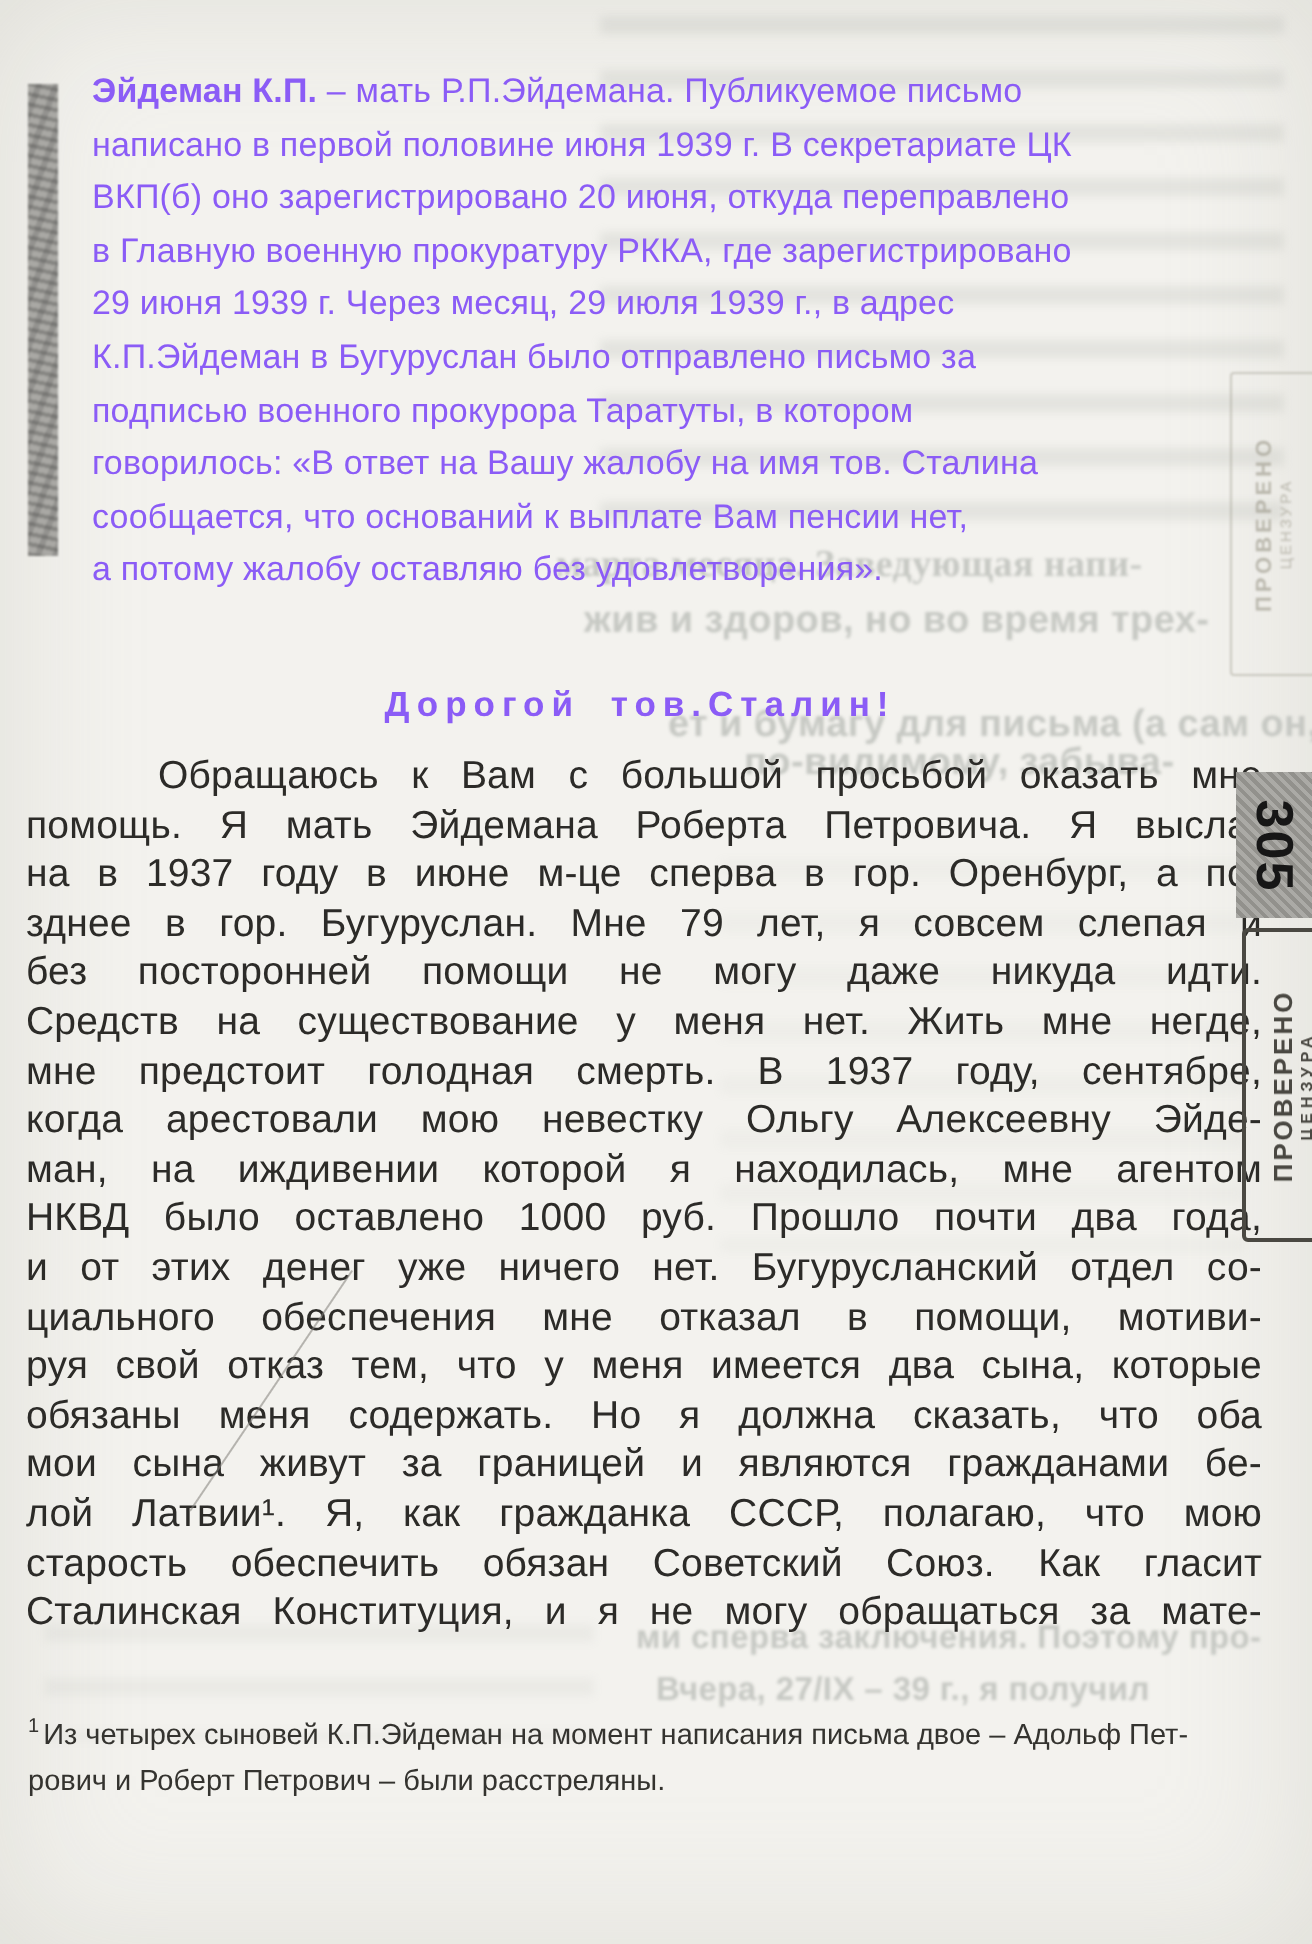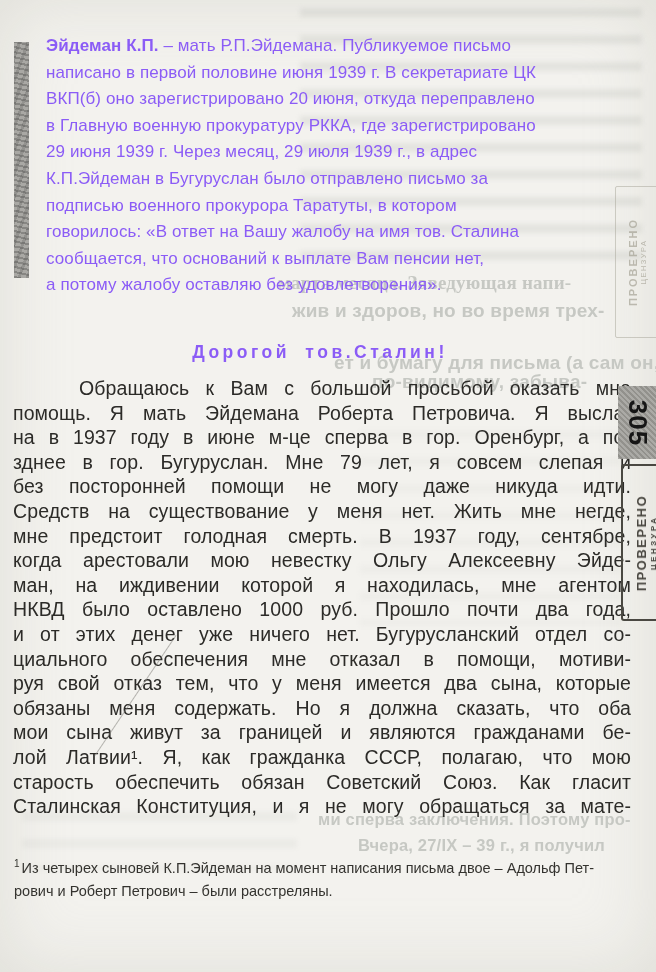--- a/index.html
+++ b/index.html
@@ -17,21 +17,21 @@
   .bb1{top:8px;left:300px;width:342px;height:252px;opacity:.55;}
   .bb2{top:430px;left:360px;width:262px;height:196px;opacity:.18;}
   .bb3{top:812px;left:22px;width:275px;height:58px;opacity:.30;}
   .bleed{position:absolute;z-index:1;color:#c6c8c3;font-weight:bold;
     letter-spacing:.2px;white-space:nowrap;filter:blur(.7px);}
   .f1{top:272px;left:278px;font-size:19px;font-family:Liberation Serif, serif;}
   .f2{top:300px;left:292px;font-size:19px;}
   .f3{top:328px;left:372px;font-size:19px;margin-top:43px;}
   .f4{top:352px;left:298px;font-size:19px;margin-left:36px;}
   .f5{top:810px;left:318px;font-size:16.5px;}
-  .f6{top:836px;left:328px;font-size:16.5px;margin-left:30px;}
+  .f6{top:836px;left:328px;font-size:16.5px;}
   
   .shadow-strip{position:absolute;z-index:4;left:14px;top:42px;width:15px;height:236px;
     background:#a9a8a4;
     background-image:repeating-linear-gradient(12deg, rgba(70,70,68,.35) 0 2px, rgba(0,0,0,0) 2px 5px),
                      repeating-linear-gradient(-70deg, rgba(90,90,88,.28) 0 3px, rgba(0,0,0,0) 3px 8px);
     filter:blur(.4px);}
   .scratch{position:absolute;z-index:4;left:95px;top:755px;width:145px;height:1px;
     background:rgba(130,128,122,.55);transform:rotate(-56deg);transform-origin:left center;
     filter:blur(.3px);}
   

